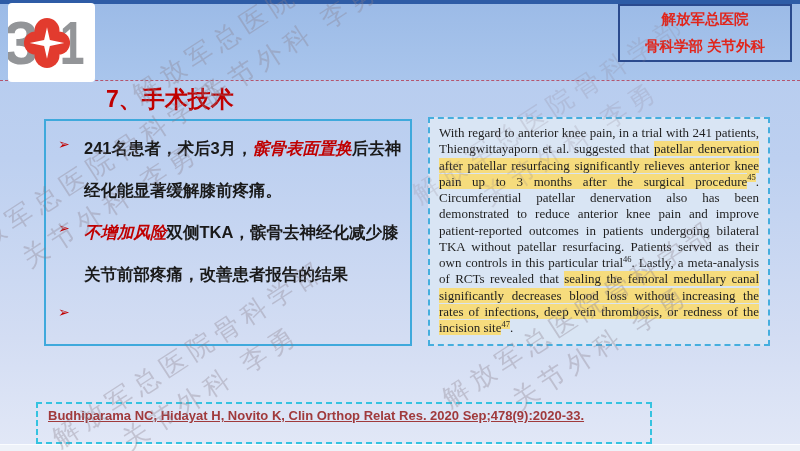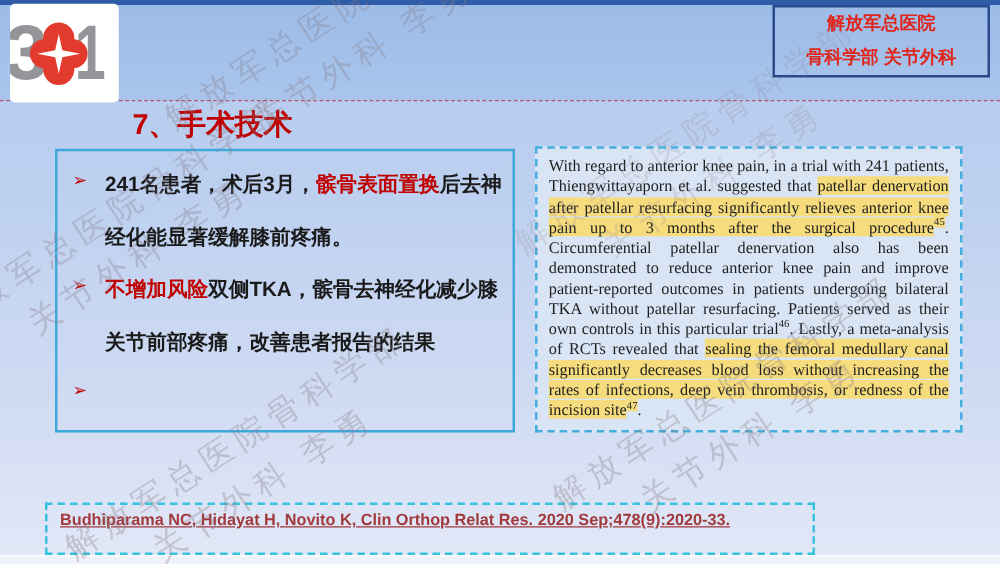--- a/index.html
+++ b/index.html
@@ -34,21 +34,21 @@
     display:flex;flex-direction:column;align-items:center;justify-content:center;
     color:#e1251b;font-weight:bold;font-size:14.5px;line-height:1.85;text-align:center;}
 
   .section-heading{position:absolute;left:106px;top:84px;font-size:23px;font-weight:bold;color:#c00000;z-index:4;}
 
   
   .left-panel{position:absolute;left:44px;top:119px;width:368px;height:227px;
     border:2px solid #3fa9dc;box-sizing:border-box;padding:6px 8px 0 12px;z-index:1;}
   .bullet{display:flex;font-size:16.5px;font-weight:bold;color:#1a1a1a;line-height:2.55;}
   .bullet .marker{flex:none;width:26px;color:#c00000;font-size:14px;}
-  .bullet .red{color:#c00000;}
+  .bullet .red{color:#c00000;font-style:italic;}
 
   
   .right-panel{position:absolute;left:428px;top:117px;width:342px;height:229px;
     border:2px dashed #45aede;box-sizing:border-box;background:#d9e5f4;
     padding:6px 9px;z-index:1;
     font-family:"Liberation Serif","DejaVu Serif",serif;font-size:13px;line-height:1.25;
     text-align:justify;color:#1f1f1f;}
   .right-panel .hl{background:#f6dc7d;}
   .right-panel sup{font-size:8.5px;line-height:0;}
 

